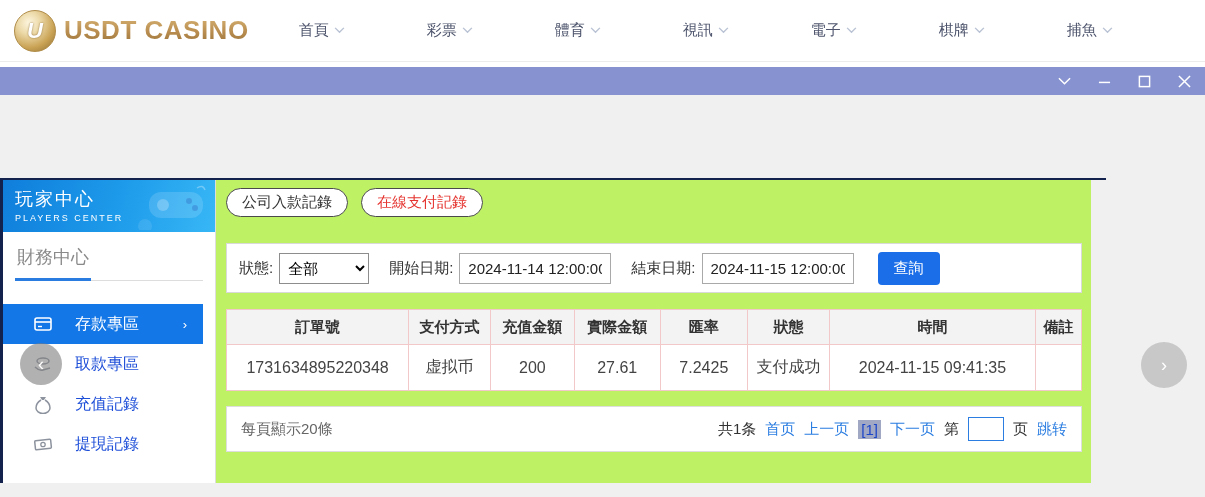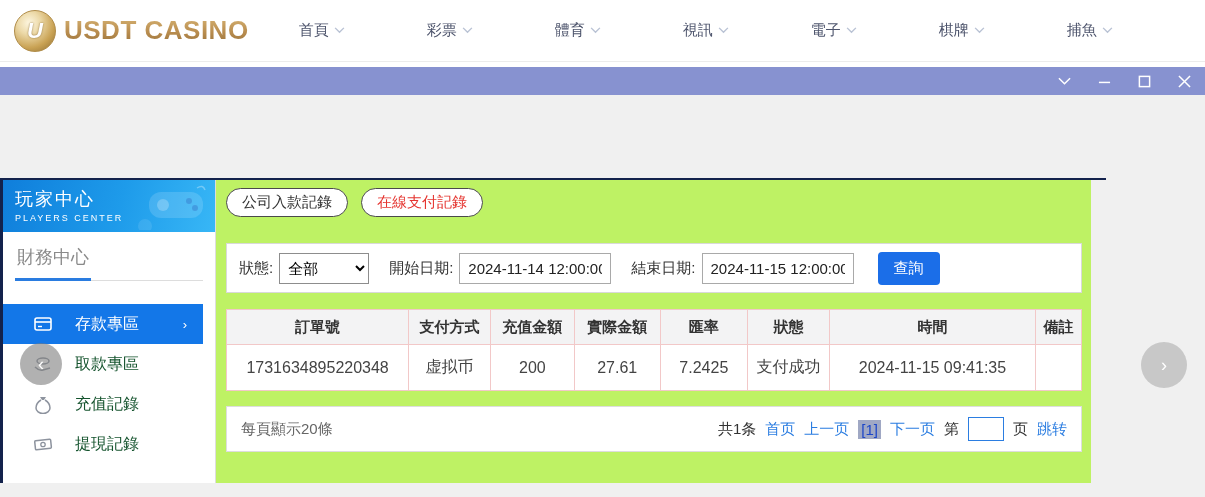--- a/index.html
+++ b/index.html
@@ -42,21 +42,21 @@
     background:linear-gradient(105deg,#0f7edb 0%, #1e9bea 55%, #38b7f6 100%);
     color:#fff; padding:7px 0 0 12px; position:relative; overflow:hidden; }
   .sb-title { font-size:18px; letter-spacing:2px; }
   .sb-sub { font-size:9px; letter-spacing:2px; margin-top:2px; }
   .sb-pad { position:absolute; right:8px; top:4px; opacity:.8; }
   .sb-section { margin:13px 12px 0 12px; border-bottom:1px solid #ddd; }
   .sb-section-title { display:inline-block; font-size:18px; color:#8a8a8a;
     padding:0 2px 9px 2px; border-bottom:3px solid #2a7ce0; margin-bottom:-1px; }
   .menu { margin-top:23px; }
   .menu-item { height:40px; display:flex; align-items:center; gap:22px;
-    padding-left:30px; font-size:16px; color:#14532d; cursor:pointer; position:relative; }
+    padding-left:30px; font-size:16px; color:#1d4ed8; cursor:pointer; position:relative; }
   .menu-item .mi-icon { width:20px; height:20px; display:flex; align-items:center; }
   .menu-item.active { background:#1377e8; color:#fff; margin-right:12px; }
   .mi-arrow { position:absolute; right:16px; font-size:13px; color:#fff; }
 
   .collapse-circle { position:absolute; width:42px; height:42px; border-radius:50%;
     background:rgba(125,125,125,.6); color:#fff; display:flex; align-items:center;
     justify-content:center; font-size:18px; z-index:5; cursor:pointer; }
   .cc-left { left:20px; top:163px; }
   .cc-right { left:1141px; top:162px; width:46px; height:46px;
     background:rgba(150,150,150,.45); }

